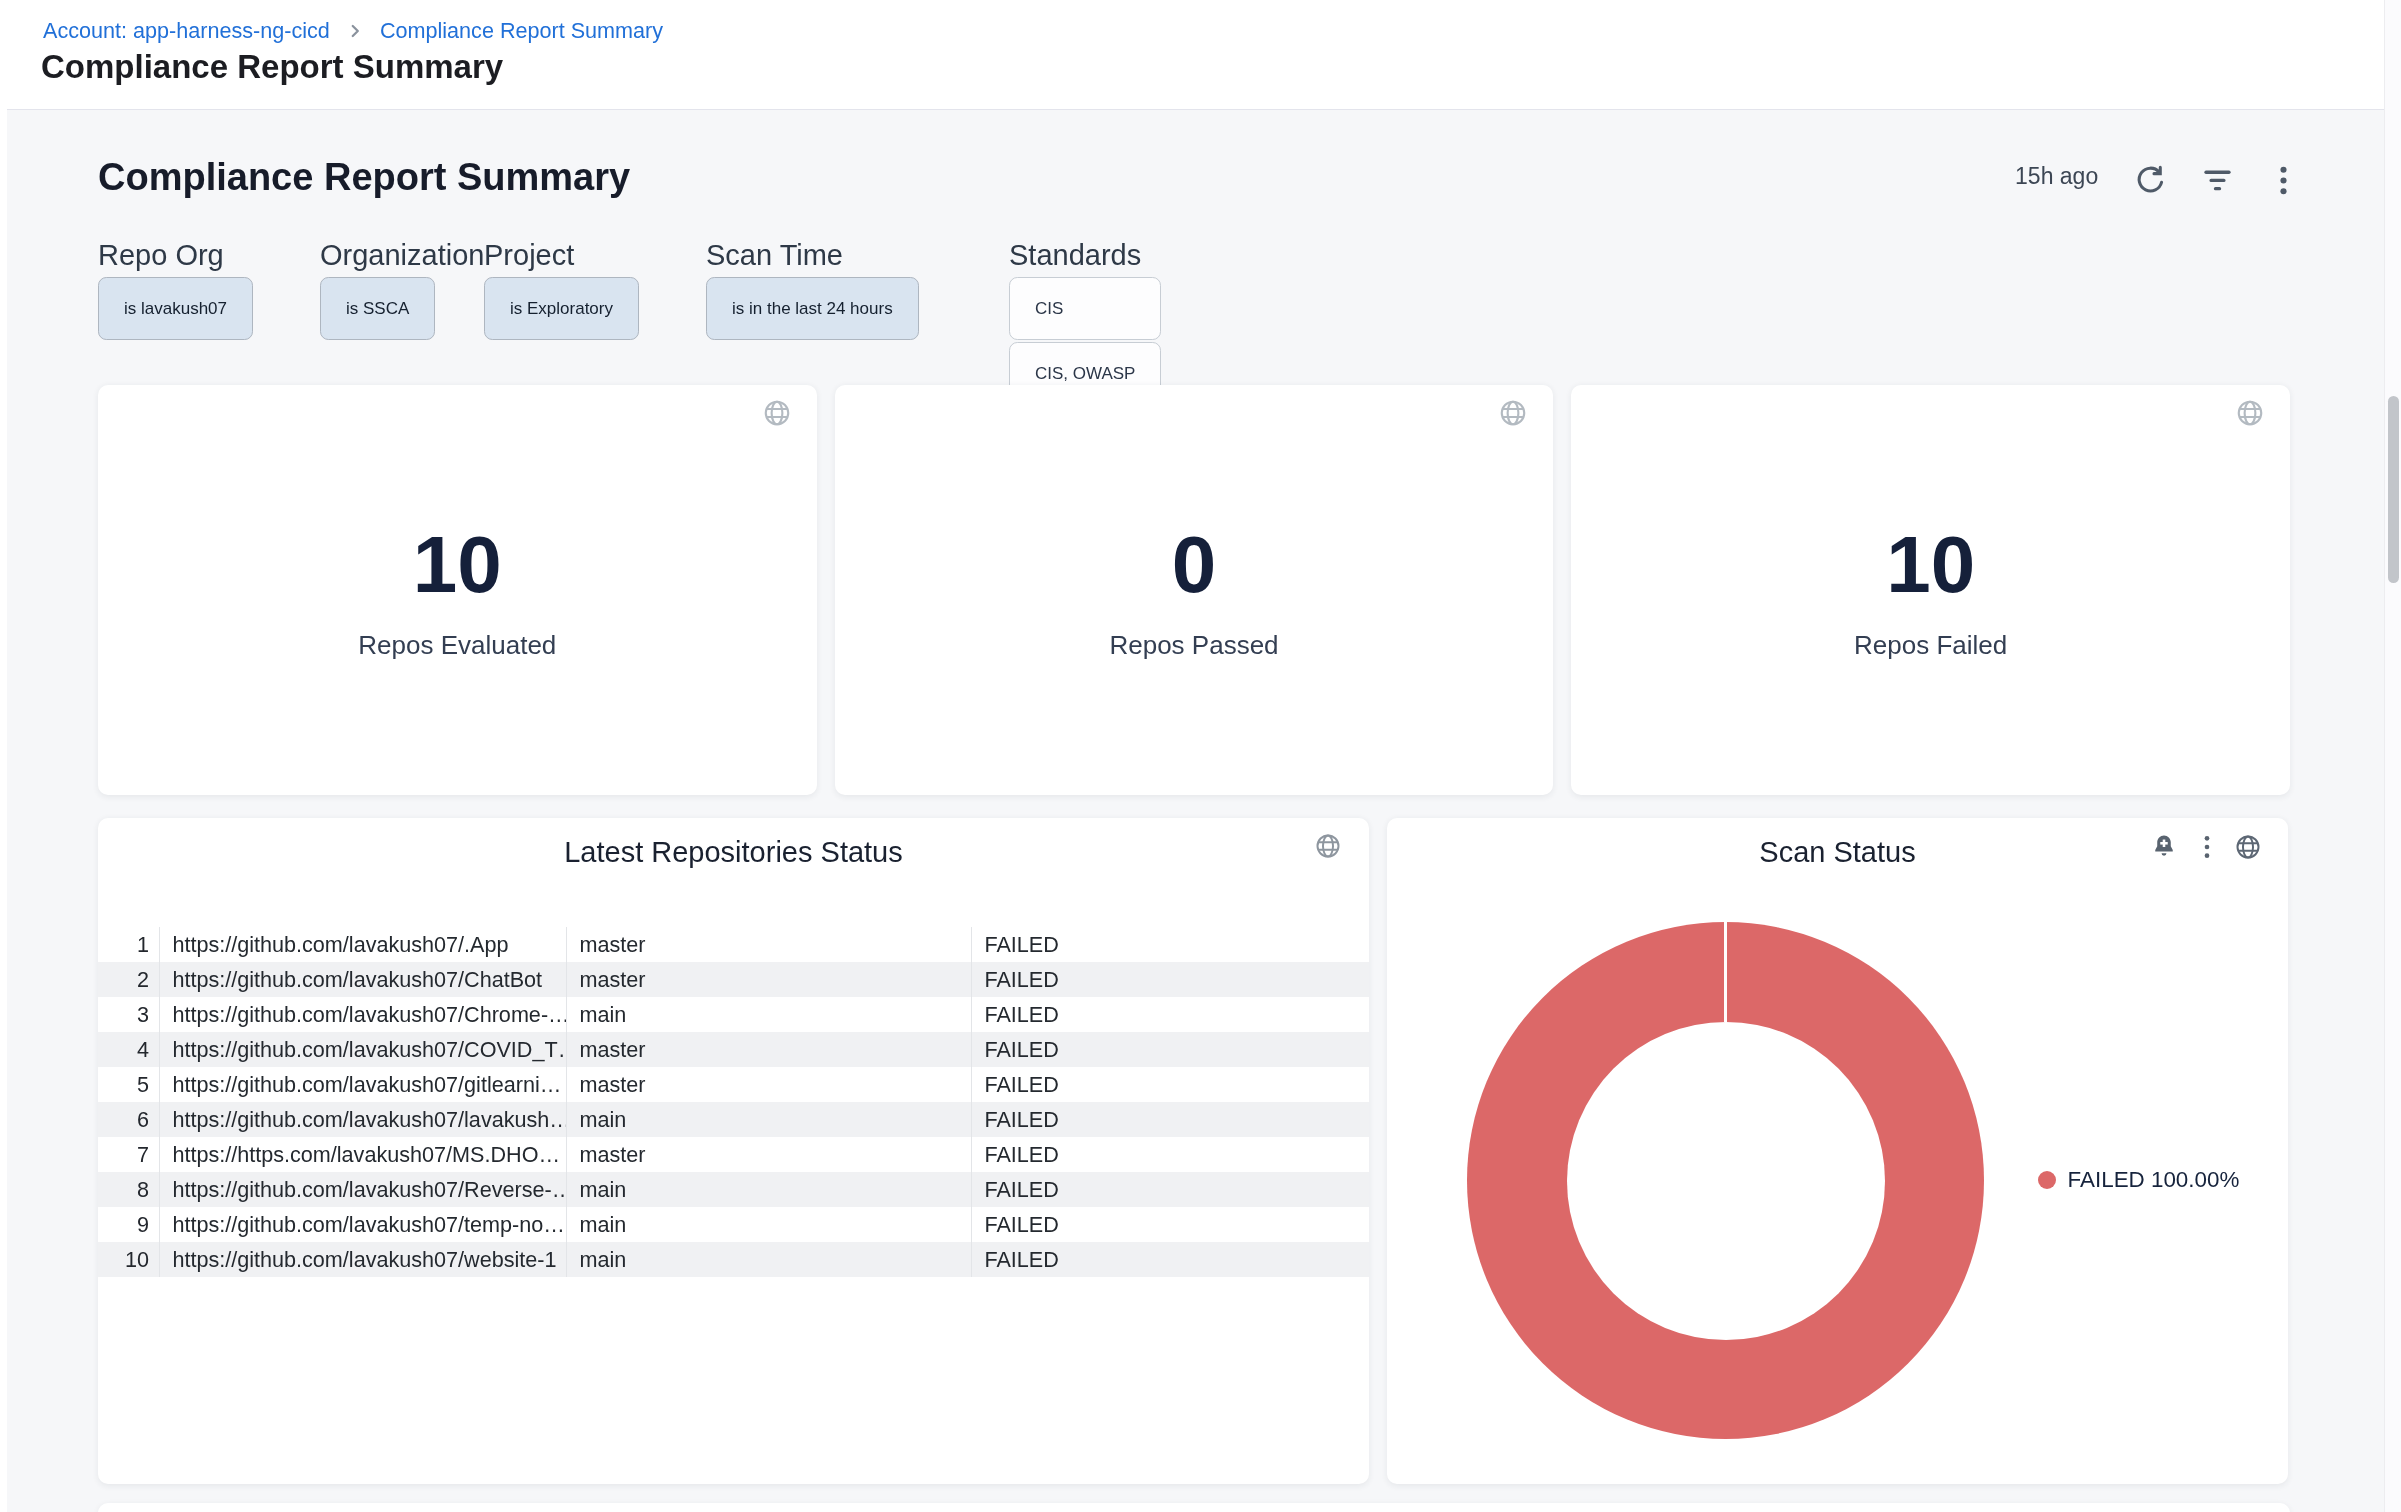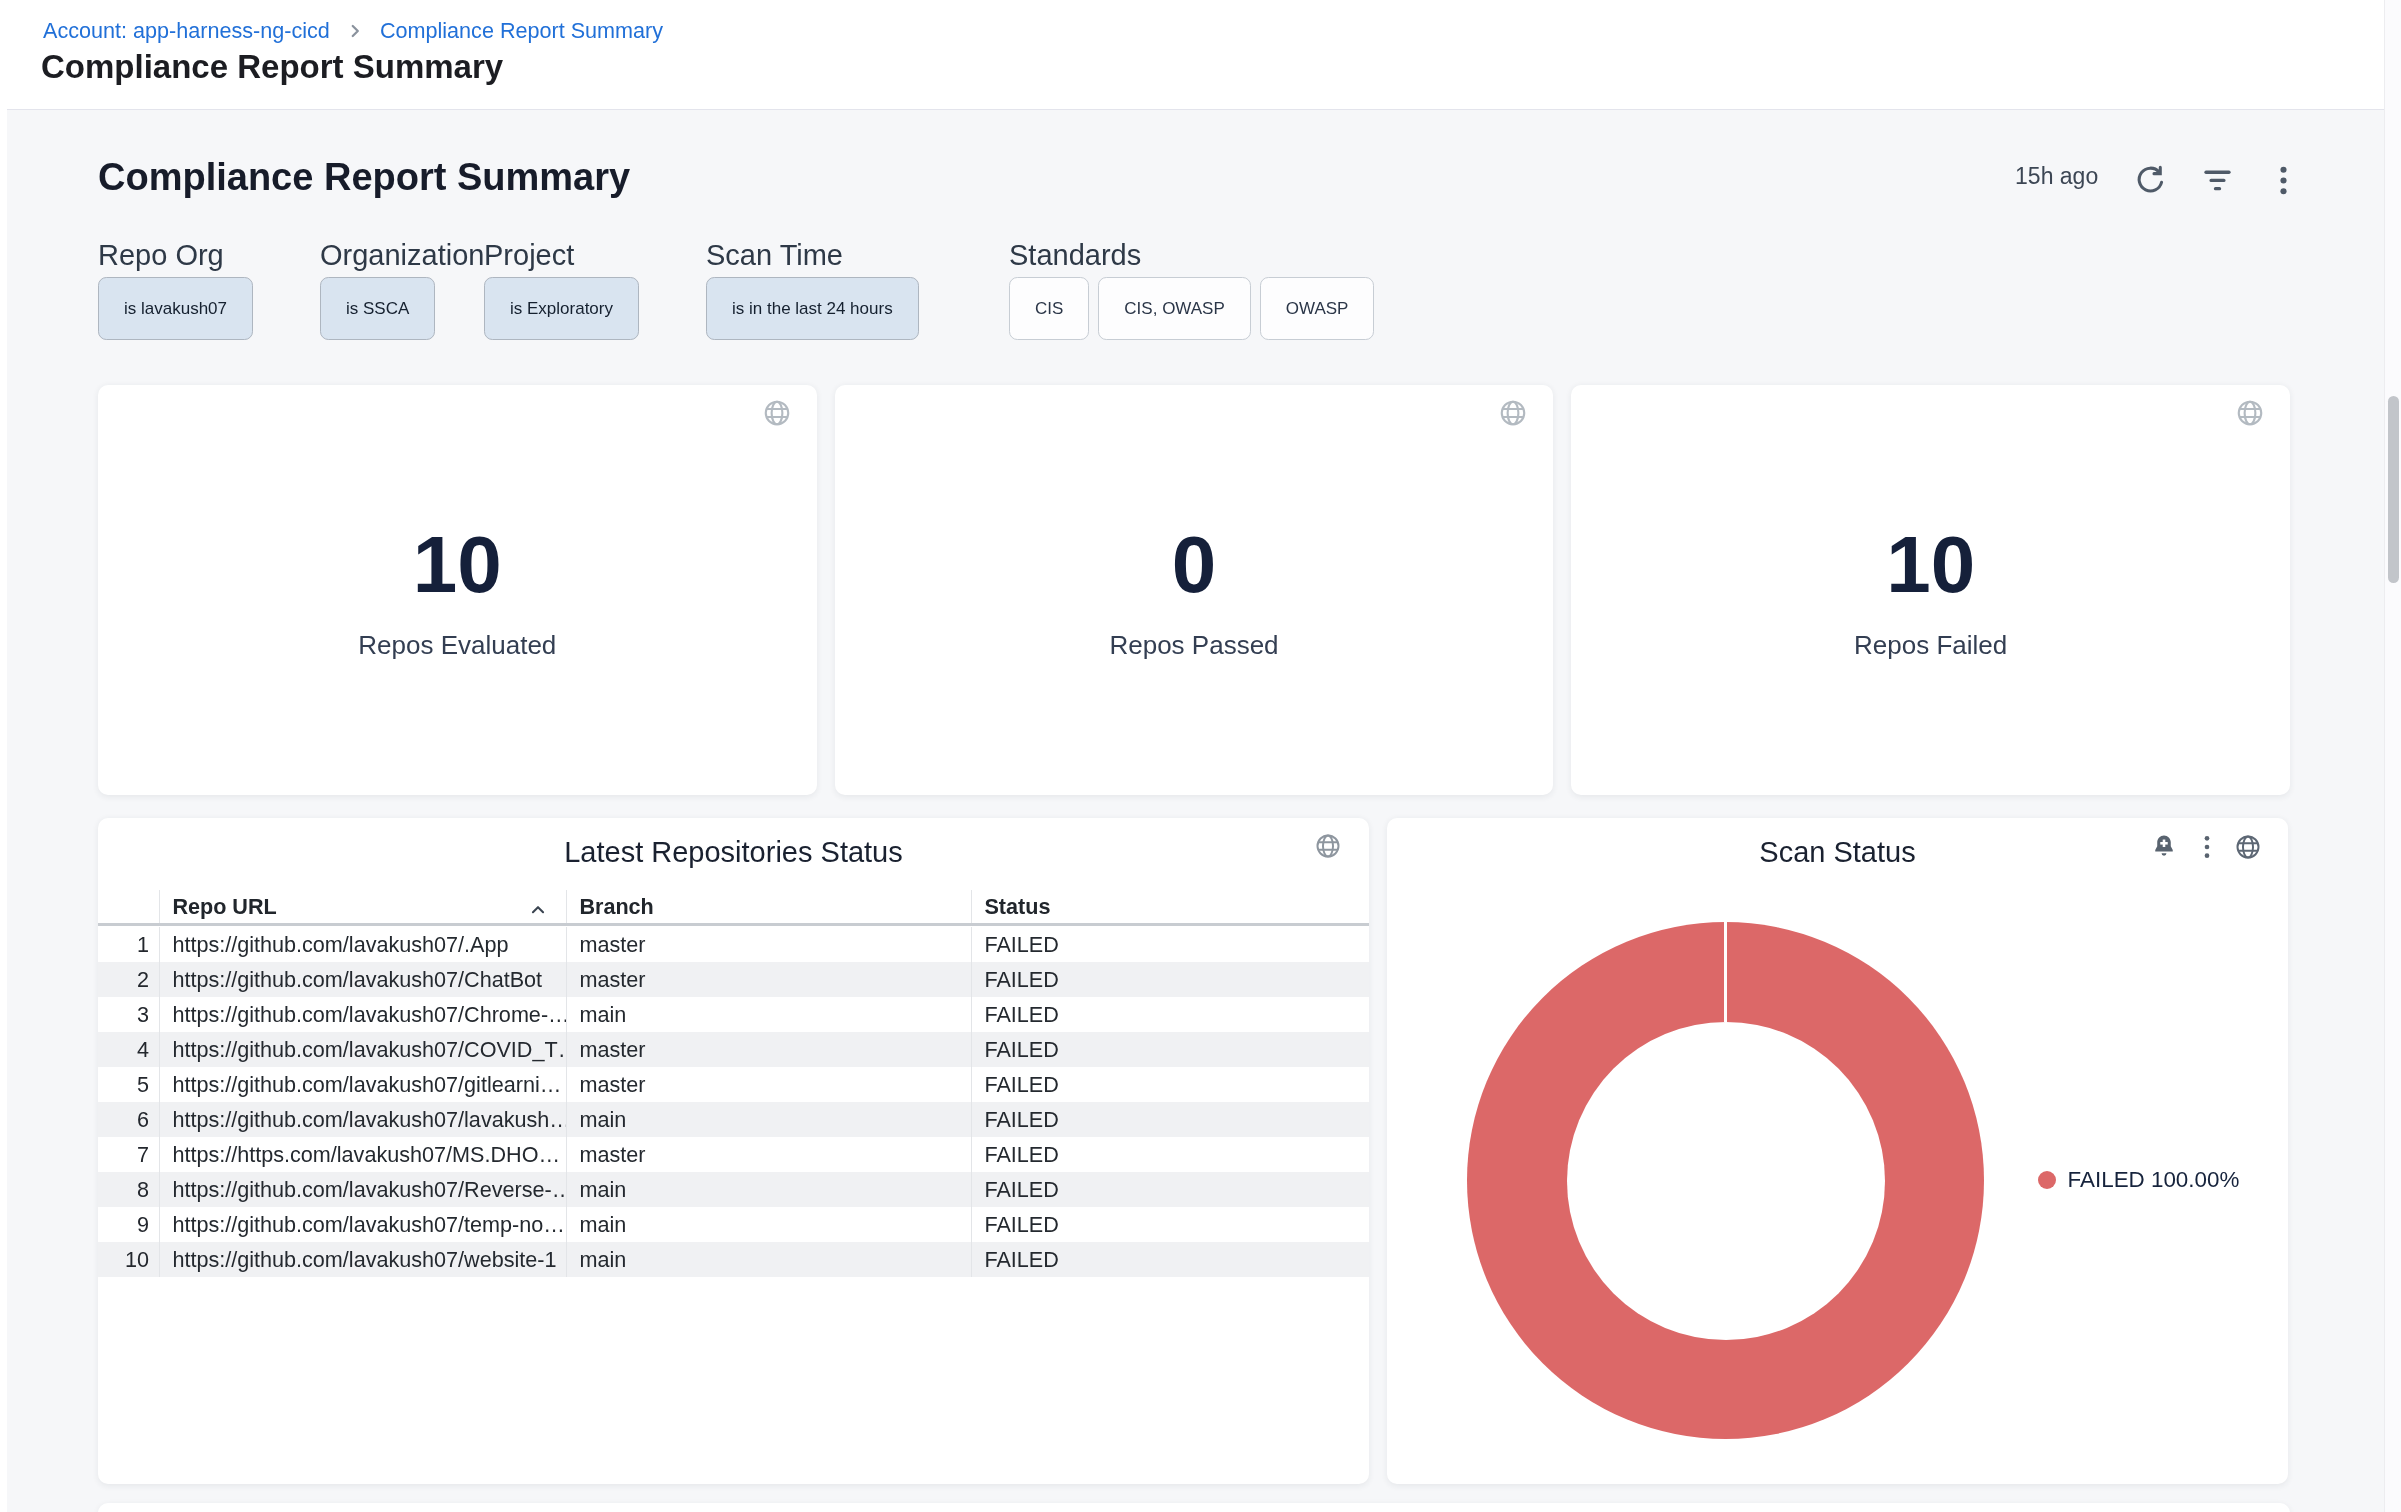--- a/index.html
+++ b/index.html
@@ -33,21 +33,21 @@
   .ctl-icon svg { width:100%; height:100%; }
 
   
   .filter-label { position:absolute; top:239px; font-size:29px; color:#2E3947; z-index:2; }
   .chip {
     position:absolute; top:277px; height:63px; display:inline-flex; align-items:center;
     padding:0 25px; font-size:17px; color:#15202F; border-radius:8.3px;
     background:#D9E4F0; border:1.7px solid #AEB6C0; z-index:2; cursor:pointer; white-space:nowrap;
   }
   .chip.plain { background:#FDFDFE; border:1.7px solid #C7CDD4; color:#2B3648; }
-  .standards-group { position:absolute; left:1009px; top:277px; display:flex; gap:9px; z-index:2; }
+  .standards-group { position:absolute; left:1009px; top:277px; display:flex; gap:2px; z-index:2;flex-direction:column; }
   .standards-group .chip { position:static; top:auto; }
 
   
   .stats-row { position:absolute; left:98px; top:385px; width:2192px; height:410px; display:flex; gap:18px; z-index:2; }
   .stat-card { position:relative; flex:1; background:#ffffff; border-radius:10px; box-shadow:0 1.7px 6.6px rgba(40,50,70,0.08); }
   .stat-globe { position:absolute; right:25px; top:13.3px; width:30px; height:30px; color:#B3BAC1; cursor:pointer; }
   .stat-globe svg { width:100%; height:100%; }
   .stat-value { position:absolute; left:0; top:136px; width:100%; text-align:center; font-size:80px; font-weight:700; color:#15203A; line-height:1.1; }
   .stat-label { position:absolute; left:0; top:245px; width:100%; text-align:center; font-size:26px; color:#333E52; }
 
@@ -193,33 +193,20 @@
 
 <div class="card table-card">
   <div class="card-title">Latest Repositories Status</div>
   <span class="mini-icon table-globe">
     <svg viewBox="0 0 24 24" fill="none" stroke="currentColor" stroke-width="1.7">
         <circle cx="12" cy="12" r="9"></circle>
         <ellipse cx="12" cy="12" rx="4.3" ry="9"></ellipse>
         <path d="M3.6 8.8h16.8M3.6 15.2h16.8"></path>
       </svg>
   </span>
-  <div class="thead">
-    <div class="th"></div>
-    <div class="th b th-pad">
-      <span>Repo URL</span>
-      <span class="sort-caret">
-        <svg viewBox="0 0 16 16" fill="none" stroke="currentColor" stroke-width="1.8" stroke-linecap="round" stroke-linejoin="round">
-            <path d="M3.5 10l4.5-4.5L12.5 10"></path>
-          </svg>
-      </span>
-    </div>
-    <div class="th b th-pad">Branch</div>
-    <div class="th b th-pad">Status</div>
-  </div>
   <div class="tbody">
       <div class="trow">
     <div class="td c1">1</div>
     <div class="td c2 b">https://github.com/lavakush07/.App</div>
     <div class="td c3 b">master</div>
     <div class="td c4 b">FAILED</div>
   </div>
       <div class="trow">
     <div class="td c1">2</div>
     <div class="td c2 b">https://github.com/lavakush07/ChatBot</div>

